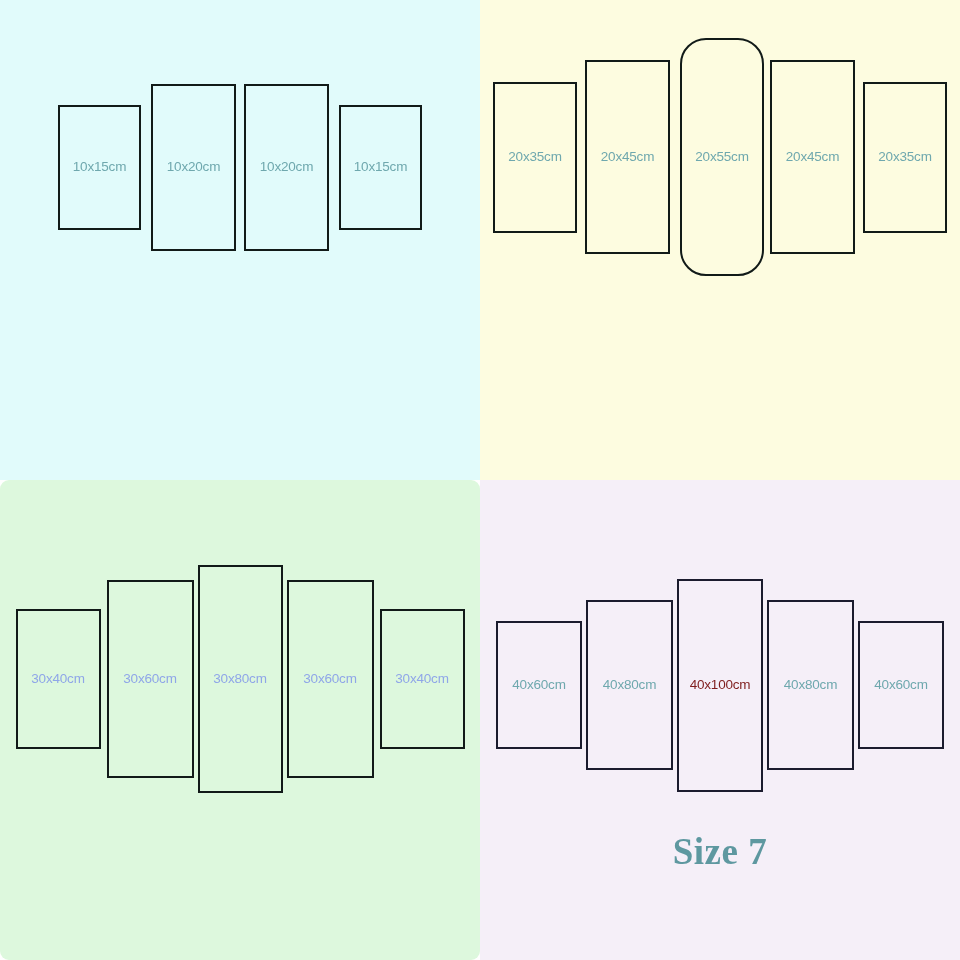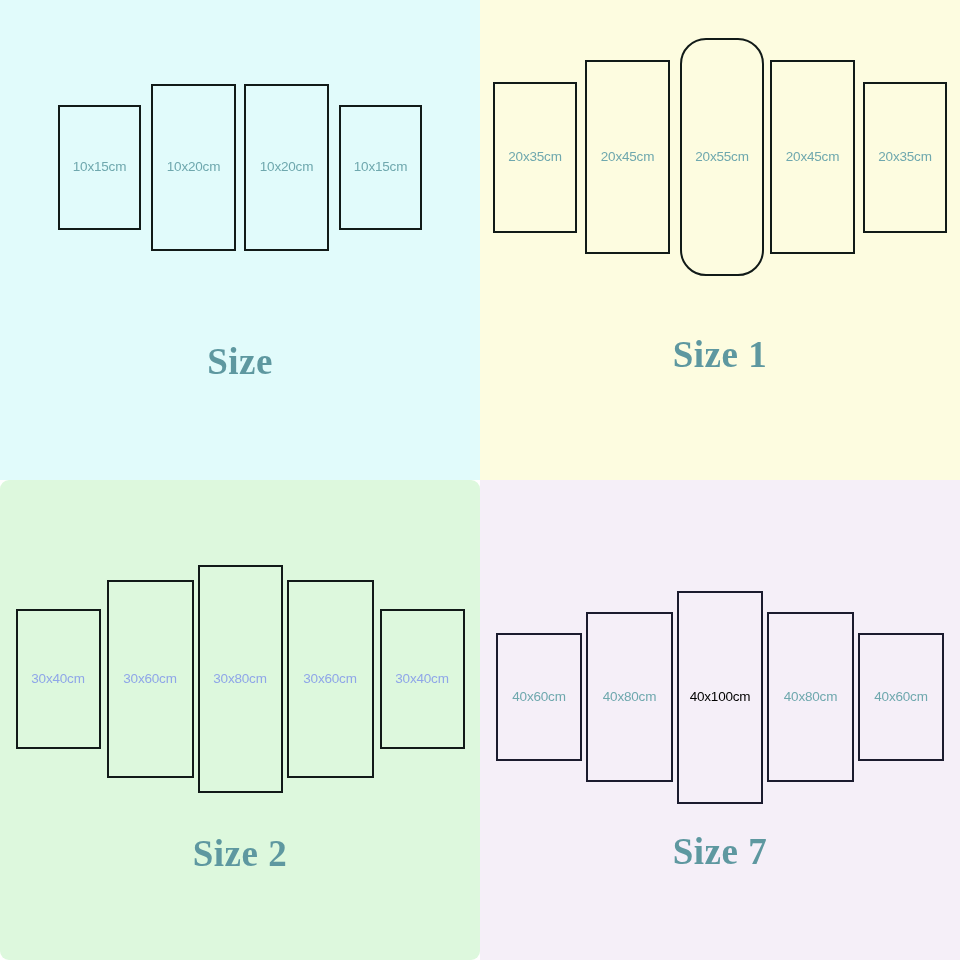--- a/index.html
+++ b/index.html
@@ -56,21 +56,21 @@
     letter-spacing:0.5px;
     color:#5e98a0;
   }
   
   #p0 .frames{top:2px;}
   #p0 .panel-title{top:340px;}
   #p1 .frames{top:-8px;}
   #p1 .panel-title{top:333px;}
   #p2 .frames{top:34px;}
   #p2 .panel-title{top:352px;}
-  #p3 .frames{top:52px;}
+  #p3 .frames{top:40px;}
   #p3 .panel-title{top:350px;}
 </style>
 </head>
 <body>
 
 <div id="board">
     <div class="panel" id="p0" style="background: rgb(225, 251, 251);">
       <div class="frames">
         <div class="frame" style="width: 83px; height: 125px; border-color: rgb(17, 26, 24);">
           <span class="frame-label" style="color: rgb(111, 168, 174);">10x15cm</span>
@@ -78,72 +78,69 @@
         <div class="frame" style="width: 85px; height: 167px; border-color: rgb(17, 26, 24); margin-left: 10px;">
           <span class="frame-label" style="color: rgb(111, 168, 174);">10x20cm</span>
         </div>
         <div class="frame" style="width: 85px; height: 167px; border-color: rgb(17, 26, 24); margin-left: 8px;">
           <span class="frame-label" style="color: rgb(111, 168, 174);">10x20cm</span>
         </div>
         <div class="frame" style="width: 83px; height: 125px; border-color: rgb(17, 26, 24); margin-left: 10px;">
           <span class="frame-label" style="color: rgb(111, 168, 174);">10x15cm</span>
         </div>
       </div>
-      <div class="panel-title" style="color: rgb(94, 152, 160);">Size</div>
     </div>
     <div class="panel" id="p1" style="background: rgb(253, 252, 224);">
       <div class="frames">
         <div class="frame" style="width: 84px; height: 151px; border-color: rgb(17, 26, 24);">
           <span class="frame-label" style="color: rgb(111, 168, 174);">20x35cm</span>
         </div>
         <div class="frame" style="width: 85px; height: 194px; border-color: rgb(17, 26, 24); margin-left: 8px;">
           <span class="frame-label" style="color: rgb(111, 168, 174);">20x45cm</span>
         </div>
         <div class="frame" style="width: 84px; height: 238px; border-color: rgb(17, 26, 24); margin-left: 10px; border-radius: 26px;">
           <span class="frame-label" style="color: rgb(111, 168, 174);">20x55cm</span>
         </div>
         <div class="frame" style="width: 85px; height: 194px; border-color: rgb(17, 26, 24); margin-left: 6px;">
           <span class="frame-label" style="color: rgb(111, 168, 174);">20x45cm</span>
         </div>
         <div class="frame" style="width: 84px; height: 151px; border-color: rgb(17, 26, 24); margin-left: 8px;">
           <span class="frame-label" style="color: rgb(111, 168, 174);">20x35cm</span>
         </div>
       </div>
-      <div class="panel-title" style="color: rgb(94, 152, 160);">Size 1</div>
     </div>
     <div class="panel" id="p2" style="background: rgb(221, 248, 221); border-radius: 9px;">
       <div class="frames">
         <div class="frame" style="width: 85px; height: 140px; border-color: rgb(17, 26, 24);">
           <span class="frame-label" style="color: rgb(143, 166, 232);">30x40cm</span>
         </div>
         <div class="frame" style="width: 87px; height: 198px; border-color: rgb(17, 26, 24); margin-left: 6px;">
           <span class="frame-label" style="color: rgb(143, 166, 232);">30x60cm</span>
         </div>
         <div class="frame" style="width: 85px; height: 228px; border-color: rgb(17, 26, 24); margin-left: 4px;">
           <span class="frame-label" style="color: rgb(143, 166, 232);">30x80cm</span>
         </div>
         <div class="frame" style="width: 87px; height: 198px; border-color: rgb(17, 26, 24); margin-left: 4px;">
           <span class="frame-label" style="color: rgb(143, 166, 232);">30x60cm</span>
         </div>
         <div class="frame" style="width: 85px; height: 140px; border-color: rgb(17, 26, 24); margin-left: 6px;">
           <span class="frame-label" style="color: rgb(143, 166, 232);">30x40cm</span>
         </div>
       </div>
-      <div class="panel-title" style="color: rgb(94, 152, 160);">Size 2</div>
     </div>
     <div class="panel" id="p3" style="background: rgb(245, 239, 248);">
       <div class="frames">
         <div class="frame" style="width: 86px; height: 128px; border-color: rgb(27, 27, 46);">
           <span class="frame-label" style="color: rgb(111, 168, 174);">40x60cm</span>
         </div>
         <div class="frame" style="width: 87px; height: 170px; border-color: rgb(27, 27, 46); margin-left: 4px;">
           <span class="frame-label" style="color: rgb(111, 168, 174);">40x80cm</span>
         </div>
         <div class="frame" style="width: 86px; height: 213px; border-color: rgb(27, 27, 46); margin-left: 4px;">
-          <span class="frame-label" style="color: #000000;">40x100cm</span>
+          <span class="frame-label" style="color: #7f1d1d;">40x100cm</span>
         </div>
         <div class="frame" style="width: 87px; height: 170px; border-color: rgb(27, 27, 46); margin-left: 4px;">
           <span class="frame-label" style="color: rgb(111, 168, 174);">40x80cm</span>
         </div>
         <div class="frame" style="width: 86px; height: 128px; border-color: rgb(27, 27, 46); margin-left: 4px;">
           <span class="frame-label" style="color: rgb(111, 168, 174);">40x60cm</span>
         </div>
       </div>
       <div class="panel-title" style="color: rgb(94, 152, 160);">Size 7</div>
     </div>

